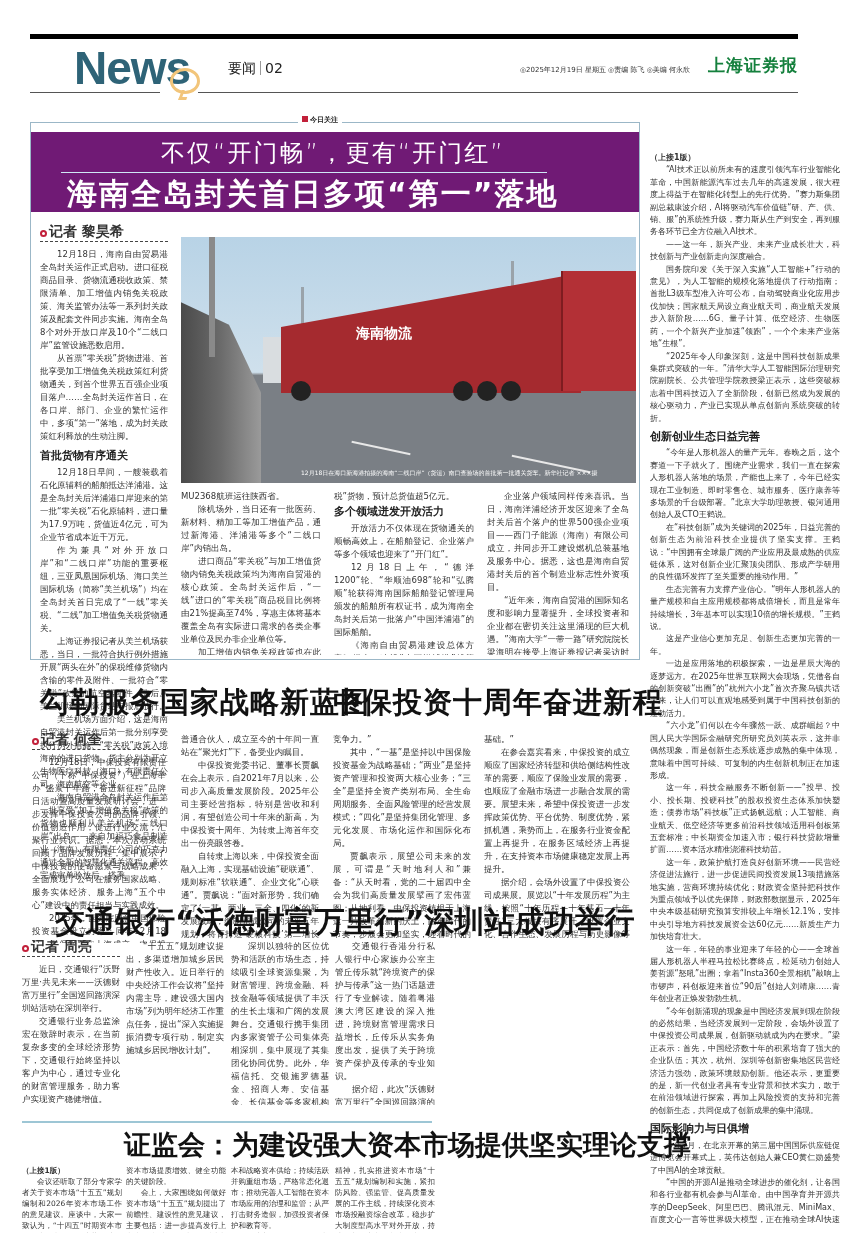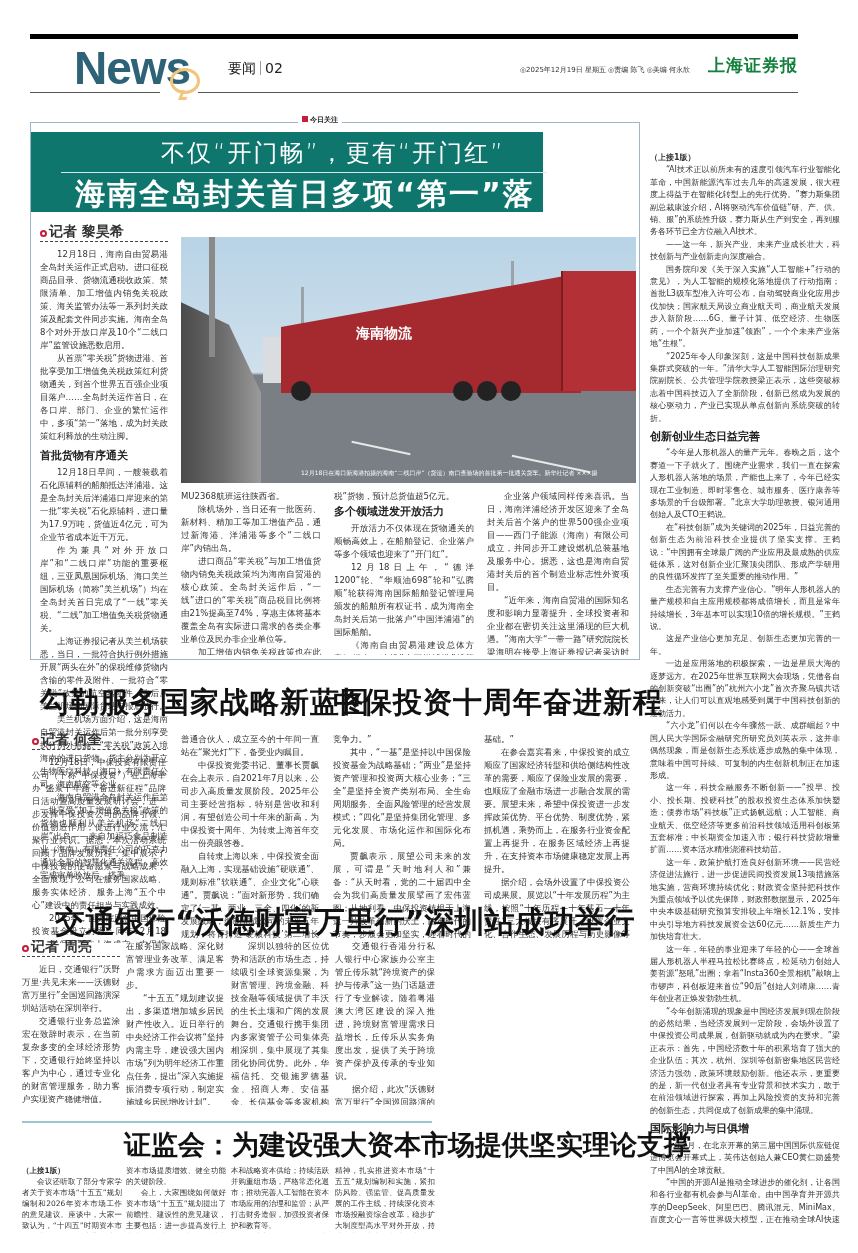--- a/index.html
+++ b/index.html
@@ -16,21 +16,21 @@
   .dateline { position: absolute; right: 108px; top: 25px; font-size: 7px; color: #333; }
   .paper-name { position: absolute; right: 0px; top: 14px; font-family: "DejaVu Serif", serif; font-size: 17px; color: #15803d; font-weight: 700; letter-spacing: 1px; }
   .head-rule-l { position: absolute; left: 30px; top: 92px; width: 130px; height: 1px; background: #555; }
   .head-rule-r { position: absolute; left: 198px; top: 92px; width: 600px; height: 1px; background: #555; }
 
   
   .feature { position: absolute; left: 30px; top: 122px; width: 610px; height: 538px; border: 1px solid #9bb7c7; border-top: none; }
   .feature-top-line { position: absolute; left: 30px; top: 122px; width: 610px; height: 1px; background: #9bb7c7; }
   .today-tag { position: absolute; left: 298px; top: 115px; background: #fff; padding: 0 4px; font-size: 7px; font-weight: 700; color: #222; }
   .today-tag .sq { display: inline-block; width: 6px; height: 6px; background: #c2203a; margin-right: 2px; vertical-align: 0; }
-  .banner { position: absolute; left: 31px; top: 132px; width: 512px; height: 80px; background: #0f766e; text-align: center; }
+  .banner { position: absolute; left: 31px; top: 132px; width: 608px; height: 80px; background: #701a75; text-align: center; }
   .banner-sub { position: absolute; left: 130px; top: 5px; font-size: 24px; color: #ffffff; font-weight: 300; letter-spacing: 2px; }
   .banner-line { position: absolute; left: 30px; top: 40px; width: 486px; height: 1px; background: #cfe8f5; }
   .banner-main { position: absolute; left: 36px; top: 42px; font-size: 30px; font-weight: 700; color: #ffffff; letter-spacing: 2px; }
 
   .photo { position: absolute; left: 181px; top: 237px; width: 455px; height: 246px; background: linear-gradient(#b8d3e6 0%, #cfe0ec 55%, #8d9298 56%, #6d7277 100%); overflow: hidden; }
   .ground { position: absolute; left: 0; top: 138px; width: 100%; height: 108px; background: #7a7f85; }
   .lane { position: absolute; height: 2px; background: #e8e8e8; transform: rotate(12deg); }
   .pole { position: absolute; width: 3px; background: #9aa3aa; }
   .trailer { position: absolute; left: 100px; top: 36px; width: 300px; height: 120px; background: #a52a2f; clip-path: polygon(0 45%, 100% 0, 100% 100%, 0 100%); }
   .trailer-rear { position: absolute; left: 380px; top: 34px; width: 85px; height: 120px; background: #b33036; border-left: 2px solid #7e1c20; }
@@ -181,21 +181,20 @@
 
 <div class="head3" style="left:55px;top:902px;">交通银行“沃德财富万里行”深圳站成功举行</div>
 
 <div class="col" style="left:22px;top:940px;width:98px;height:165px;overflow:hidden;">
   <div class="byline"><span class="dot"></span><span>记者 周亮</span></div>
   <p>近日，交通银行“沃野万里·共见未来——沃德财富万里行”全国巡回路演深圳站活动在深圳举行。</p>
   <p>交通银行业务总监涂宏在致辞时表示，在当前复杂多变的全球经济形势下，交通银行始终坚持以客户为中心，通过专业化的财富管理服务，助力客户实现资产稳健增值。</p>
 
 </div>
 <div class="col" style="left:126px;top:940px;width:98px;height:165px;overflow:hidden;">
-  <p class="noind">在服务国家战略、深化财富管理业务改革、满足客户需求方面迈出重要一步。</p>
   <p>“十五五”规划建议提出，多渠道增加城乡居民财产性收入。近日举行的中央经济工作会议将“坚持内需主导，建设强大国内市场”列为明年经济工作重点任务，提出“深入实施提振消费专项行动，制定实施城乡居民增收计划”。</p>
 
 </div>
 <div class="col" style="left:231px;top:940px;width:98px;height:165px;overflow:hidden;">
   <p>深圳以独特的区位优势和活跃的市场生态，持续吸引全球资源集聚，为财富管理、跨境金融、科技金融等领域提供了丰沃的生长土壤和广阔的发展舞台。交通银行携手集团内多家资管子公司集体亮相深圳，集中展现了其集团化协同优势。此外，华福信托、交银施罗德基金、招商人寿、安信基金、长信基金等多家机构嘉宾也共同出席了启动仪式。</p>
 
 </div>
 <div class="col" style="left:335px;top:940px;width:100px;height:165px;overflow:hidden;">
   <p>交通银行香港分行私人银行中心家族办公室主管丘传乐就“跨境资产的保护与传承”这一热门话题进行了专业解读。随着粤港澳大湾区建设的深入推进，跨境财富管理需求日益增长，丘传乐从实务角度出发，提供了关于跨境资产保护及传承的专业知识。</p>
   <p>据介绍，此次“沃德财富万里行”全国巡回路演的成功举办，不仅全面展示了交通银行沃德财富品牌的综合实力与服务理念，也为银行与客户之间深化信赖互信、共谋发展提供了重要平台，进一步彰显了交通银行在财富管理领域的专业积淀与战略引领。</p>

